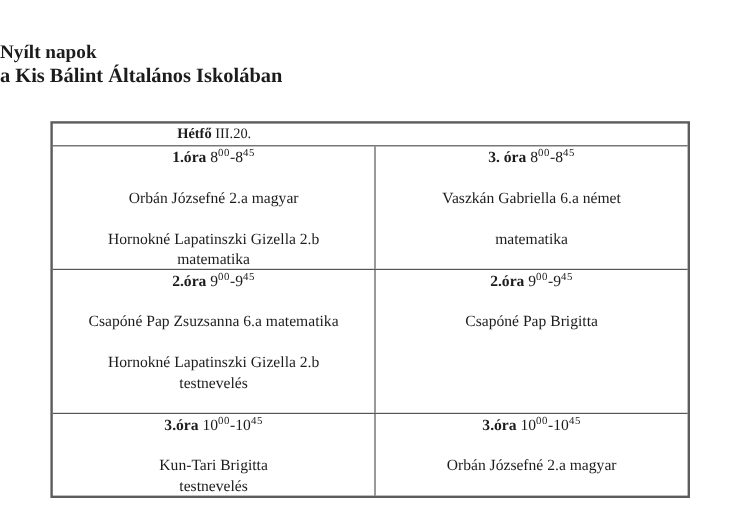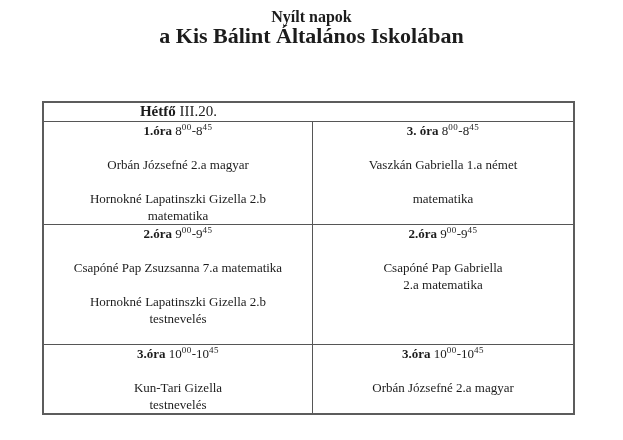--- a/index.html
+++ b/index.html
@@ -5,31 +5,30 @@
   * { margin: 0; padding: 0; box-sizing: border-box; }
   html, body { width: 623px; height: 440px; }
   body {
     background: #ffffff;
     color: #1c1c1c;
     font-family: "Liberation Serif", "DejaVu Serif", serif;
     position: relative;
     overflow: hidden;
   }
   .title-block {
-    text-align: center;
-    padding-top: 7px;
+    padding-top: 34px;
   }
   .title-line1 {
     font-weight: bold;
     font-size: 16px;
     line-height: 19px;
   }
   .title-line2 {
     font-weight: bold;
-    font-size: 22px;
+    font-size: 17px;
     line-height: 20px;
   }
   .subtitle {
     font-size: 13px;
     margin-top: 10px;
   }
   .schedule-table {
     position: absolute;
     left: 42px;
     top: 101px;
@@ -47,21 +46,21 @@
     text-align: center;
     font-size: 13px;
     line-height: 17px;
     border-right: 1px solid #565656;
     overflow: hidden;
   }
   .t-cell:last-child { border-right: none; }
   .header-row .t-cell {
     height: 18px;
     line-height: 17px;
-    font-size: 15px;
+    font-size: 12px;
   }
   .row-lesson1 .t-cell { height: 102px; }
   .row-lesson2 .t-cell { height: 119px; }
   .row-lesson3 .t-cell { height: 68px; }
   .day { font-weight: bold; }
   .lesson-label { font-weight: bold; }
   .line { min-height: 17px; }
   sup.mins {
     font-size: 9px;
     line-height: 0;
@@ -88,48 +87,47 @@
       <div class="line"><span class="lesson-label">1.óra</span> <span><span>8</span><sup class="mins">00</sup><span>-8</span><sup class="mins">45</sup></span></div>
       <div class="line"></div>
       <div class="line">Orbán Józsefné 2.a magyar</div>
       <div class="line"></div>
       <div class="line">Hornokné Lapatinszki Gizella 2.b</div>
       <div class="line">matematika</div>
     </div>
     <div class="t-cell">
       <div class="line"><span class="lesson-label">3. óra</span> <span><span>8</span><sup class="mins">00</sup><span>-8</span><sup class="mins">45</sup></span></div>
       <div class="line"></div>
-      <div class="line">Vaszkán Gabriella 1.a német</div>
+      <div class="line">Vaszkán Gabriella 6.a német</div>
       <div class="line"></div>
       <div class="line">matematika</div>
     </div>
   </div>
 
   <div class="t-row row-lesson2">
     <div class="t-cell">
       <div class="line"><span class="lesson-label">2.óra</span> <span><span>9</span><sup class="mins">00</sup><span>-9</span><sup class="mins">45</sup></span></div>
       <div class="line"></div>
-      <div class="line">Csapóné Pap Zsuzsanna 7.a matematika</div>
+      <div class="line">Csapóné Pap Zsuzsanna 6.a matematika</div>
       <div class="line"></div>
       <div class="line">Hornokné Lapatinszki Gizella 2.b</div>
       <div class="line">testnevelés</div>
     </div>
     <div class="t-cell">
       <div class="line"><span class="lesson-label">2.óra</span> <span><span>9</span><sup class="mins">00</sup><span>-9</span><sup class="mins">45</sup></span></div>
       <div class="line"></div>
-      <div class="line">Csapóné Pap Gabriella</div>
-      <div class="line">2.a matematika</div>
+      <div class="line">Csapóné Pap Brigitta</div>
     </div>
   </div>
 
   <div class="t-row row-lesson3">
     <div class="t-cell">
       <div class="line"><span class="lesson-label">3.óra</span> <span><span>10</span><sup class="mins">00</sup><span>-10</span><sup class="mins">45</sup></span></div>
       <div class="line"></div>
-      <div class="line">Kun-Tari Gizella</div>
+      <div class="line">Kun-Tari Brigitta</div>
       <div class="line">testnevelés</div>
     </div>
     <div class="t-cell">
       <div class="line"><span class="lesson-label">3.óra</span> <span><span>10</span><sup class="mins">00</sup><span>-10</span><sup class="mins">45</sup></span></div>
       <div class="line"></div>
       <div class="line">Orbán Józsefné 2.a magyar</div>
     </div>
   </div>
 
 </div>

